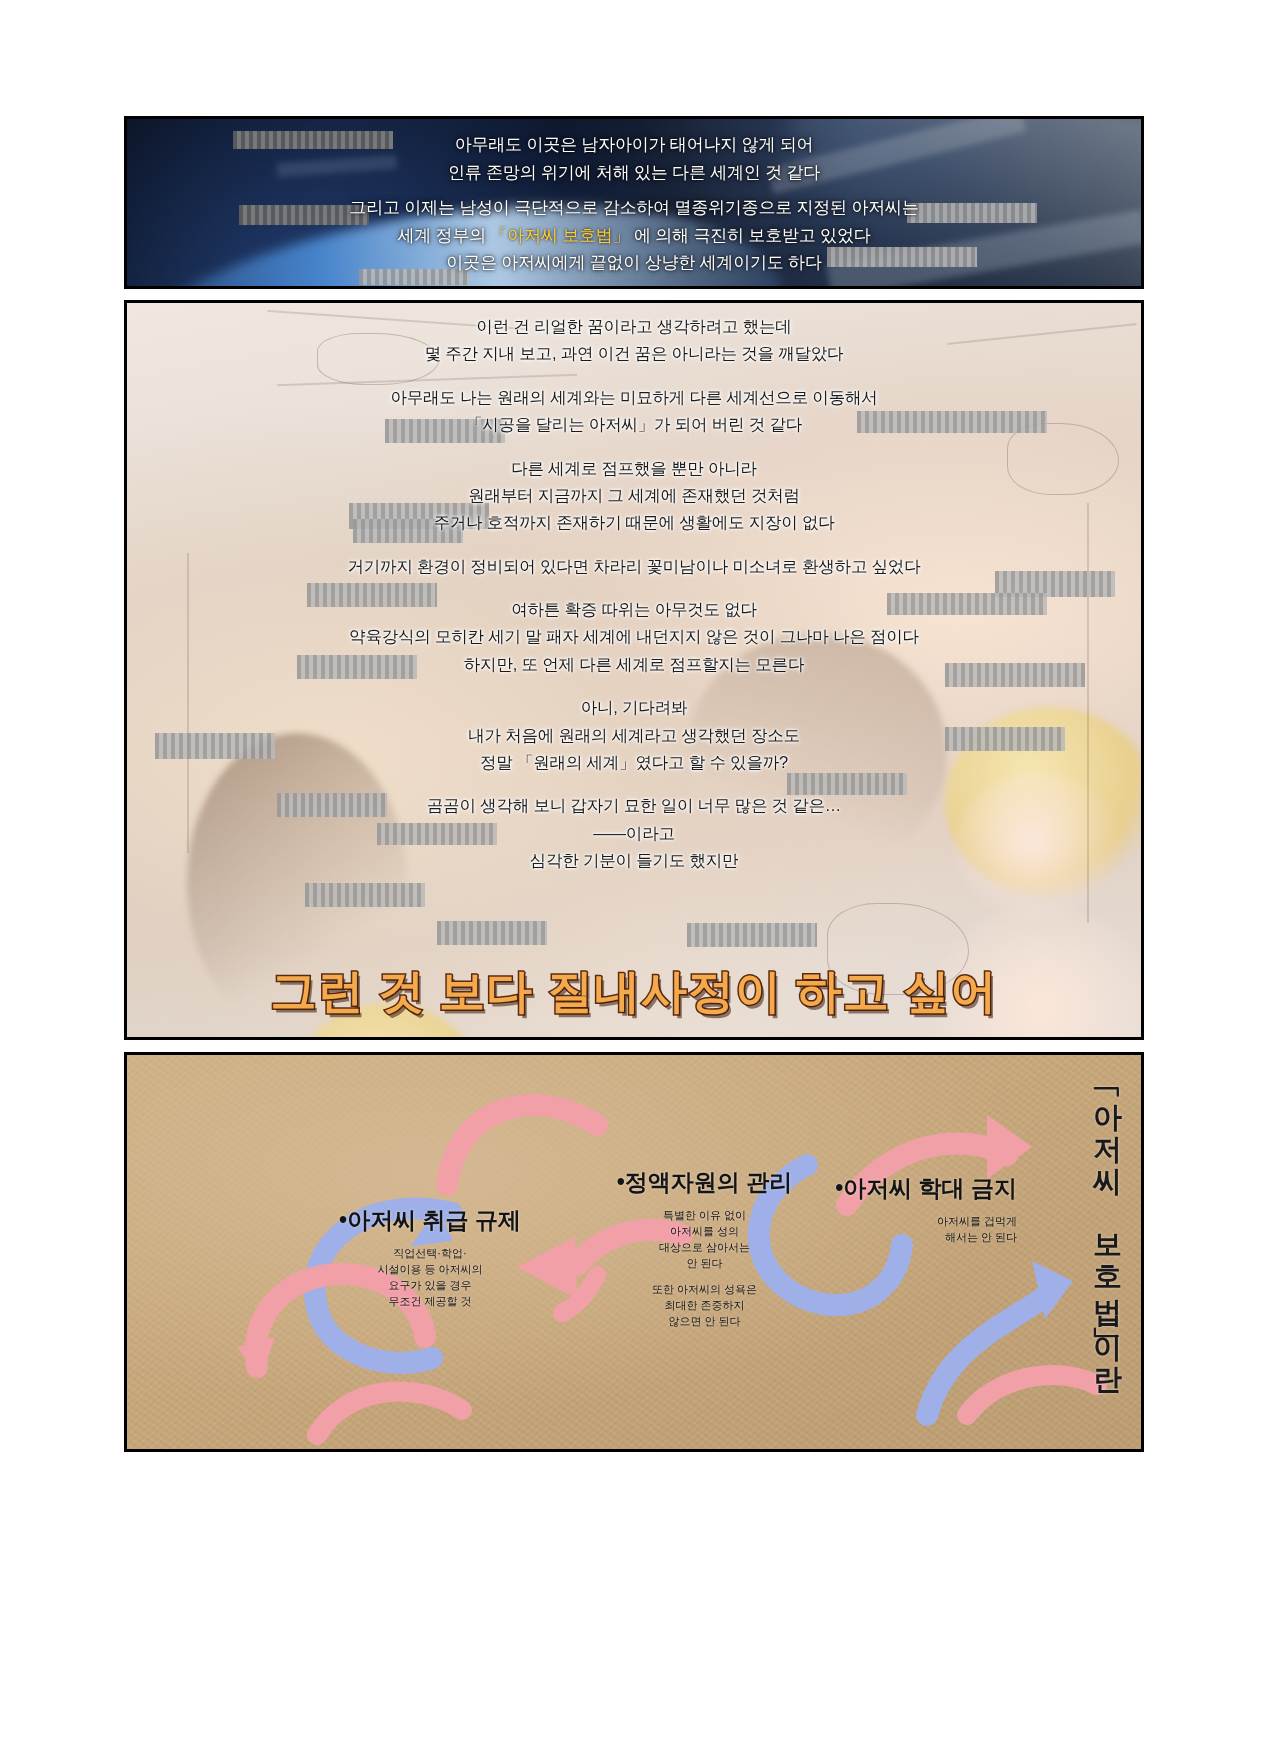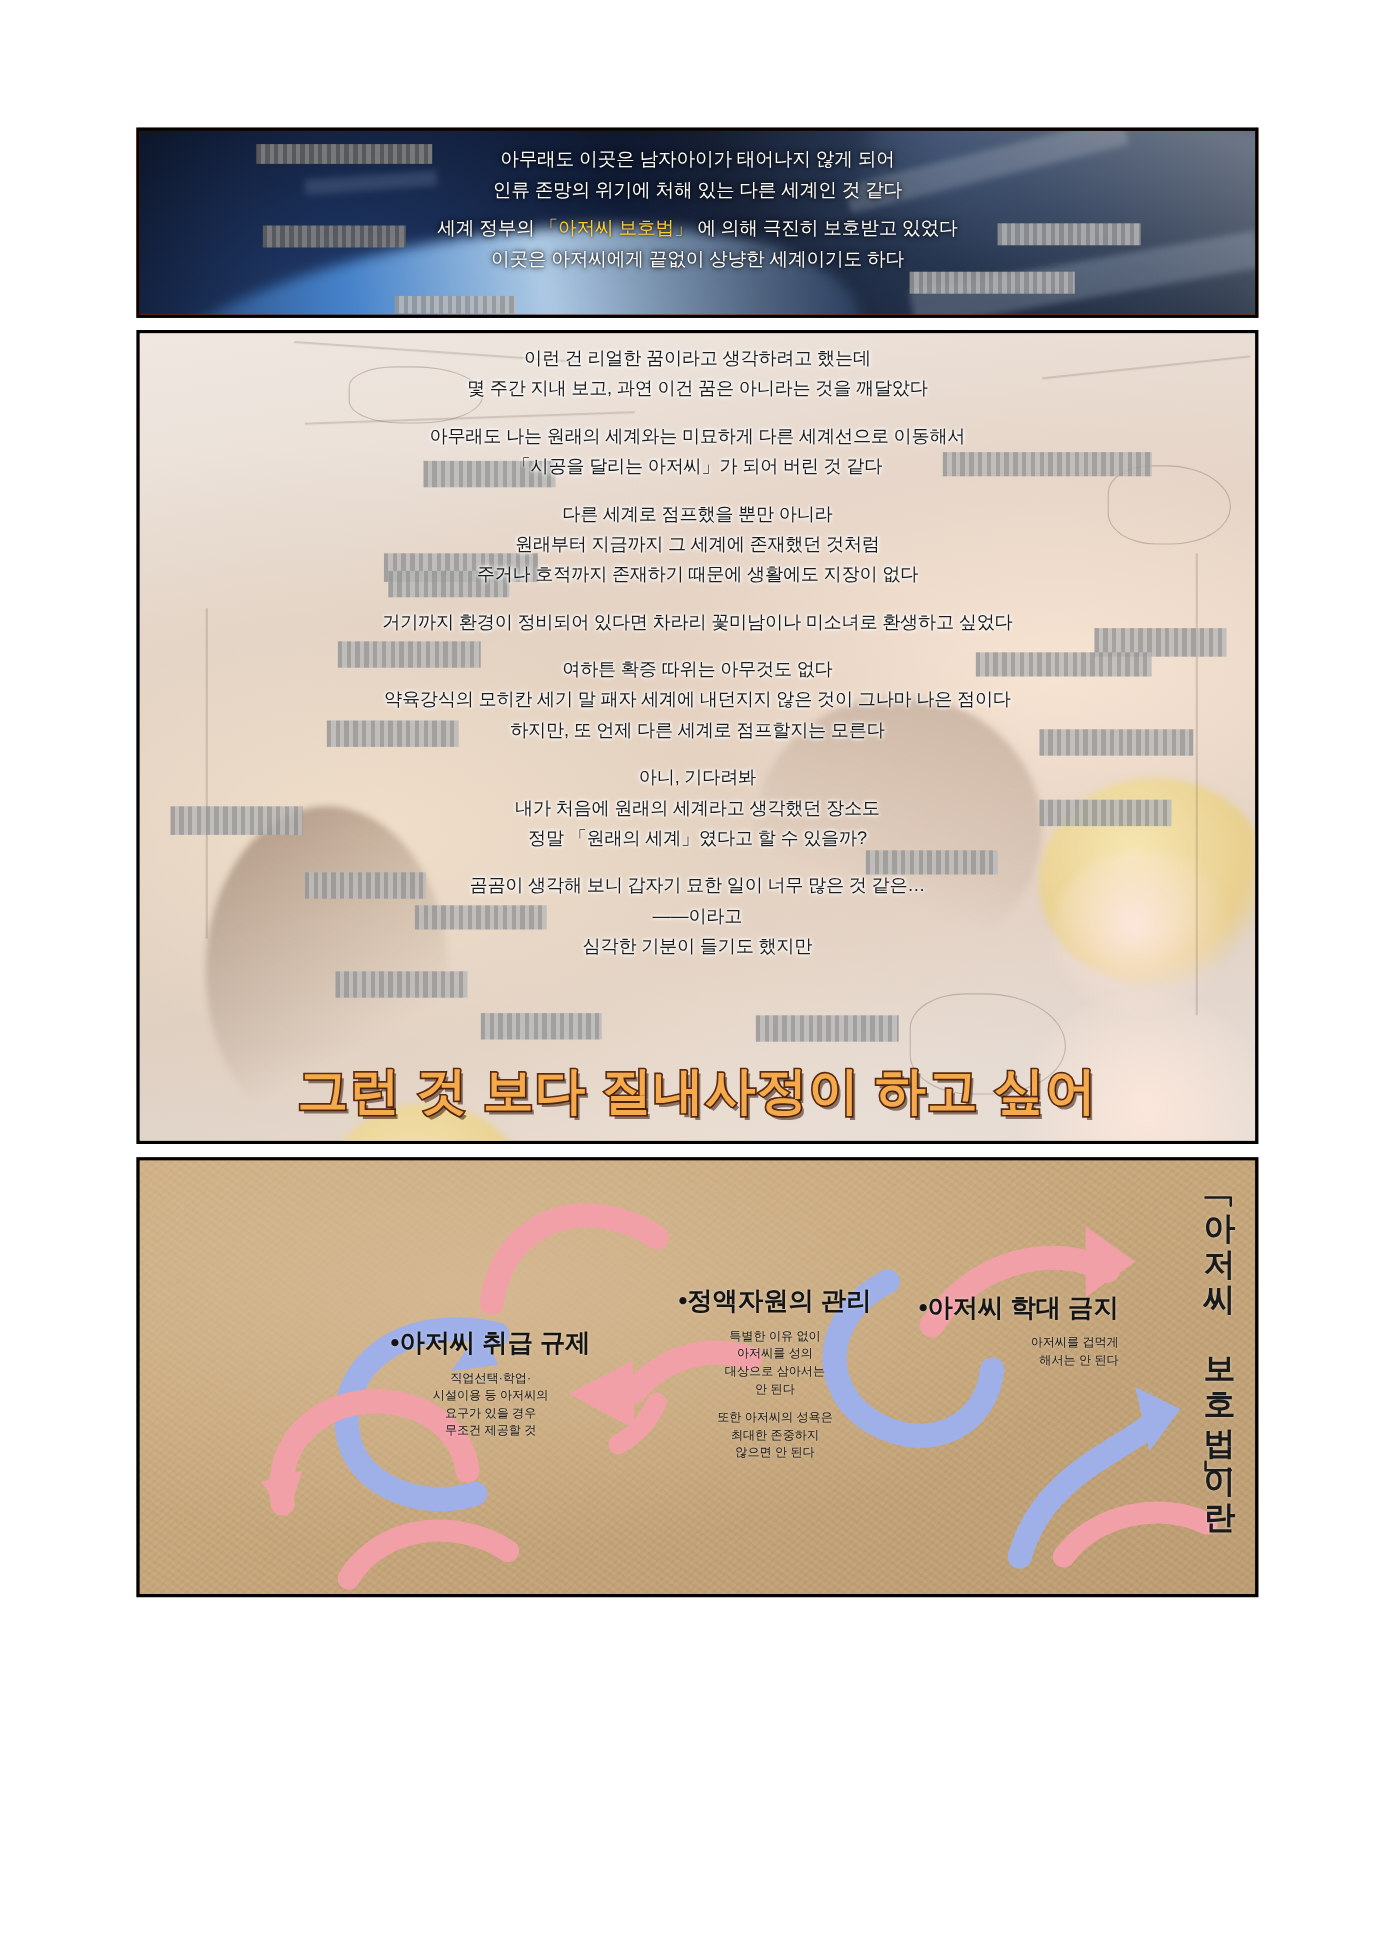--- a/index.html
+++ b/index.html
@@ -25,21 +25,21 @@
 
   
   .panel1 {
     position: absolute;
     left: 124px;
     top: 116px;
     width: 1020px;
     height: 173px;
     border: 3px solid #000;
     box-sizing: border-box;
-    background: #c2410c;
+    background: #737373;
     overflow: hidden;
   }
   .p1-bg {
     position: absolute;
     inset: 0;
     background:
       radial-gradient(circle at 18% 120%, rgba(60,110,200,0.55) 0%, rgba(10,14,26,0) 45%),
       radial-gradient(circle at 72% 10%, rgba(120,160,220,0.30) 0%, rgba(8,10,18,0) 40%),
       linear-gradient(100deg, #03040a 0%, #0a1020 45%, #111a2c 70%, #1a2230 100%);
   }
@@ -236,21 +236,21 @@
     margin-bottom: 10px;
     white-space: nowrap;
   }
   .law-body {
     font-size: 11px;
     line-height: 1.45;
   }
   .law-body p { margin: 0 0 10px 0; }
   .law-body p:last-child { margin-bottom: 0; }
 
-  .g1 { left: 204px; top: 150px; width: 230px; }
+  .g1 { left: 188px; top: 150px; width: 230px; }
   .g1 .law-body { text-align: center; }
   .g2 { left: 470px; top: 112px; width: 215px; }
   .g3 { left: 690px; top: 118px; width: 200px; text-align: right; }
 </style>
 </head>
 <body>
 
 <div class="page">
 
   <div class="panel1">
@@ -266,20 +266,21 @@
     <div class="censor" style="left:780px; top:84px; width:130px; height:20px;"></div>
     <div class="censor" style="left:700px; top:128px; width:150px; height:20px;"></div>
     <div class="censor" style="left:232px; top:150px; width:110px; height:16px;"></div>
 
     <div class="p1-text">
       <div class="blk">
         <div>아무래도 이곳은 남자아이가 태어나지 않게 되어</div>
         <div>인류 존망의 위기에 처해 있는 다른 세계인 것 같다</div>
       </div>
       <div class="blk">
+        <div>그리고 이제는 남성이 극단적으로 감소하여 멸종위기종으로 지정된 아저씨는</div>
         <div>
           <span>세계 정부의</span>
           <span class="law-chip">「아저씨 보호법」</span>
           <span>에 의해 극진히 보호받고 있었다</span>
         </div>
         <div>이곳은 아저씨에게 끝없이 상냥한 세계이기도 하다</div>
       </div>
     </div>
   </div>
 

